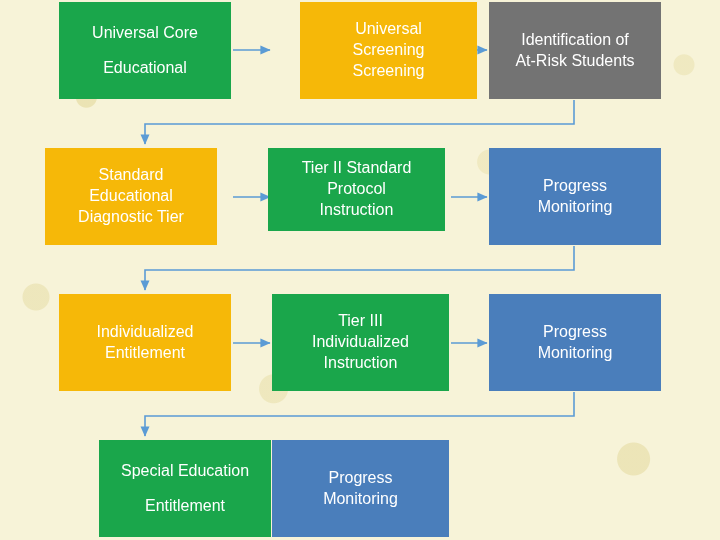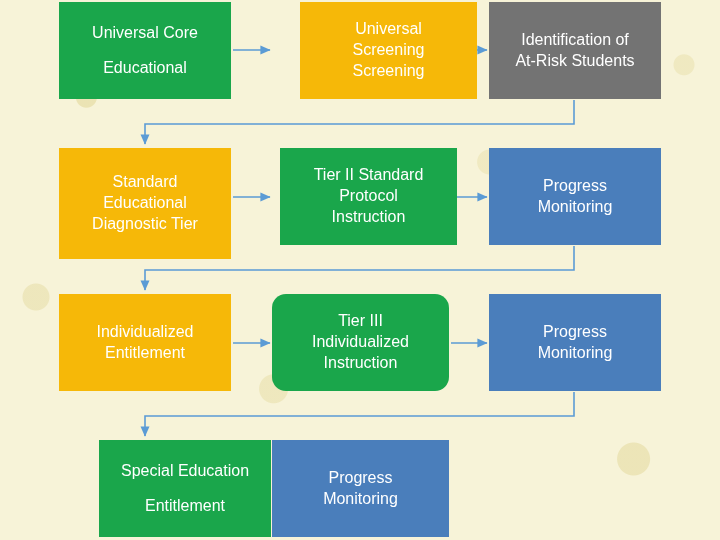--- a/index.html
+++ b/index.html
@@ -98,43 +98,43 @@
     <span class="ln">Universal</span>
     <span class="ln">Screening</span>
     <span class="ln">Screening</span>
   </div>
 
   <div class="node" style="left: 489px; top: 2px; width: 172px; height: 97px; background-color: #737373;">
     <span class="ln">Identification of</span>
     <span class="ln">At-Risk Students</span>
   </div>
 
-  <div class="node" style="left: 59px; top: 148px; width: 172px; height: 111px; background-color: rgb(246, 184, 8);">
+  <div class="node" style="left: 45px; top: 148px; width: 172px; height: 97px; background-color: rgb(246, 184, 8);">
     <span class="ln">Standard</span>
     <span class="ln">Educational</span>
     <span class="ln">Diagnostic Tier</span>
   </div>
 
-  <div class="node" style="left: 280px; top: 148px; width: 177px; height: 97px; background-color: rgb(26, 166, 75);">
+  <div class="node" style="left: 268px; top: 148px; width: 177px; height: 83px; background-color: rgb(26, 166, 75);">
     <span class="ln">Tier II Standard</span>
     <span class="ln">Protocol</span>
     <span class="ln">Instruction</span>
   </div>
 
   <div class="node" style="left: 489px; top: 148px; width: 172px; height: 97px; background-color: rgb(74, 126, 187);">
     <span class="ln">Progress</span>
     <span class="ln">Monitoring</span>
   </div>
 
   <div class="node" style="left: 59px; top: 294px; width: 172px; height: 97px; background-color: rgb(246, 184, 8);">
     <span class="ln">Individualized</span>
     <span class="ln">Entitlement</span>
   </div>
 
-  <div class="node" style="left: 272px; top: 294px; width: 177px; height: 97px; background-color: rgb(26, 166, 75); border-radius: 14px;">
+  <div class="node" style="left: 272px; top: 294px; width: 177px; height: 97px; background-color: rgb(26, 166, 75);">
     <span class="ln">Tier III</span>
     <span class="ln">Individualized</span>
     <span class="ln">Instruction</span>
   </div>
 
   <div class="node" style="left: 489px; top: 294px; width: 172px; height: 97px; background-color: rgb(74, 126, 187);">
     <span class="ln">Progress</span>
     <span class="ln">Monitoring</span>
   </div>
 

